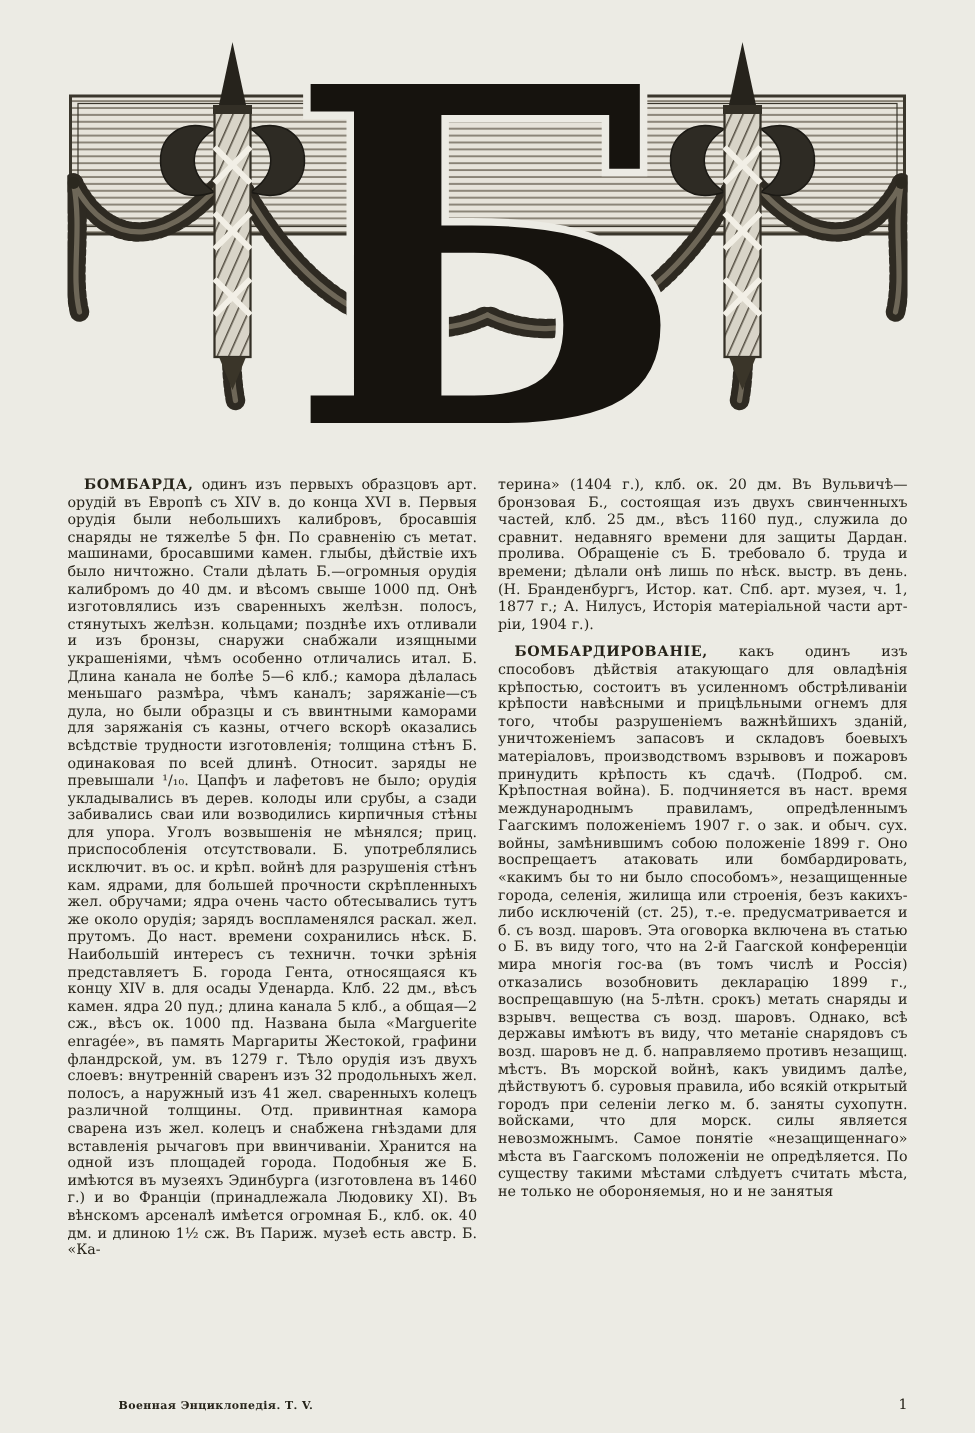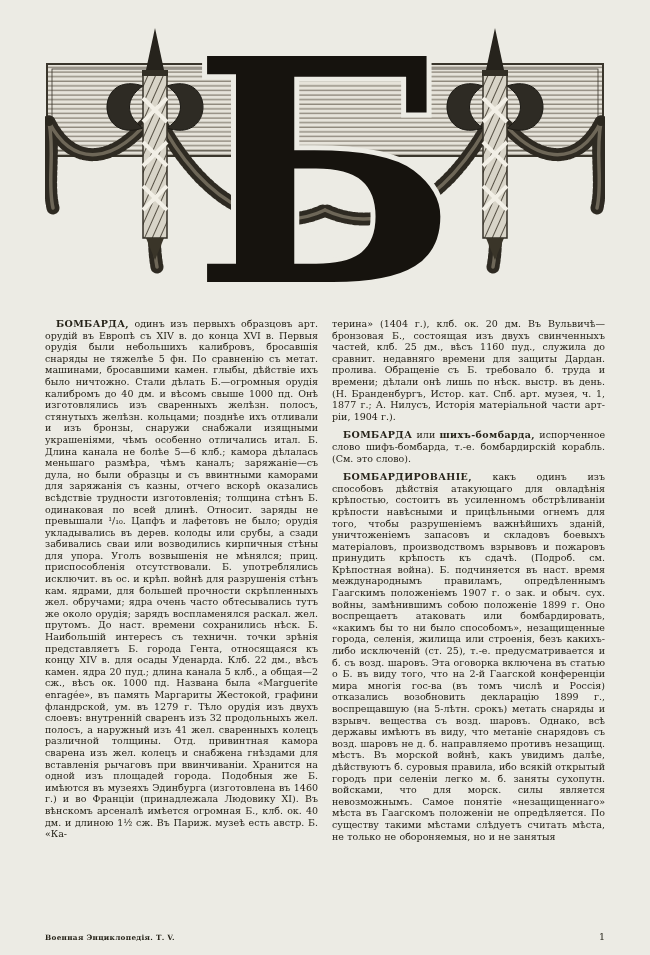--- a/index.html
+++ b/index.html
@@ -35,21 +35,21 @@
   }
   .para.noindent { text-indent:0; }
   .para.gap { margin-top:7px; }
   .hw { font-weight:bold; letter-spacing:0.4px; }
   .it { }
   .footer {
     position:absolute;
     left:45px; right:45px; bottom:13px;
     display:flex; justify-content:space-between; align-items:baseline;
   }
-  .imprint { font-size:7.3px; font-weight:bold; letter-spacing:0.3px; }
+  .imprint { font-size:7.3px; font-weight:bold; letter-spacing:0.3px;margin-left:34px; }
   .pageno { font-size:9.5px; }
 </style>
 </head>
 <body>
 
 <div class="page">
 
   <div class="headpiece">
     <svg width="560" height="278" viewBox="0 0 560 278">
       <defs>
@@ -118,21 +118,20 @@
 
   <div class="columns">
 
     <div class="col">
       <p class="para"><span class="hw">БОМБАРДА,</span><span> одинъ изъ первыхъ образцовъ арт. орудій въ Европѣ съ XIV в. до конца XVI в. Первыя орудія были небольшихъ калибровъ, бросавшія снаряды не тяжелѣе 5 фн. По сравненію съ метат. машинами, бросавшими камен. глыбы, дѣйствіе ихъ было ничтожно. Стали дѣлать Б.—огромныя орудія калибромъ до 40 дм. и вѣсомъ свыше 1000 пд. Онѣ изготовлялись изъ сваренныхъ желѣзн. полосъ, стянутыхъ желѣзн. кольцами; позднѣе ихъ отливали и изъ бронзы, снаружи снабжали изящными украшеніями, чѣмъ особенно отличались итал. Б. Длина канала не болѣе 5—6 клб.; камора дѣлалась меньшаго размѣра, чѣмъ каналъ; заряжаніе—съ дула, но были образцы и съ ввинтными каморами для заряжанія съ казны, отчего вскорѣ оказались всѣдствіе трудности изготовленія; толщина стѣнъ Б. одинаковая по всей длинѣ. Относит. заряды не превышали ¹/₁₀. Цапфъ и лафетовъ не было; орудія укладывались въ дерев. колоды или срубы, а сзади забивались сваи или возводились кирпичныя стѣны для упора. Уголъ возвышенія не мѣнялся; приц. приспособленія отсутствовали. Б. употреблялись исключит. въ ос. и крѣп. войнѣ для разрушенія стѣнъ кам. ядрами, для большей прочности скрѣпленныхъ жел. обручами; ядра очень часто обтесывались тутъ же около орудія; зарядъ воспламенялся раскал. жел. прутомъ. До наст. времени сохранились нѣск. Б. Наибольшій интересъ съ техничн. точки зрѣнія представляетъ Б. города Гента, относящаяся къ концу XIV в. для осады Уденарда. Клб. 22 дм., вѣсъ камен. ядра 20 пуд.; длина канала 5 клб., а общая—2 сж., вѣсъ ок. 1000 пд. Названа была </span><span class="it">«Marguerite enragée»</span><span>, въ память Маргариты Жестокой, графини фландрской, ум. въ 1279 г. Тѣло орудія изъ двухъ слоевъ: внутренній сваренъ изъ 32 продольныхъ жел. полосъ, а наружный изъ 41 жел. сваренныхъ колецъ различной толщины. Отд. привинтная камора сварена изъ жел. колецъ и снабжена гнѣздами для вставленія рычаговъ при ввинчиваніи. Хранится на одной изъ площадей города. Подобныя же Б. имѣются въ музеяхъ Эдинбурга (изготовлена въ 1460 г.) и во Франціи (принадлежала Людовику XI). Въ вѣнскомъ арсеналѣ имѣется огромная Б., клб. ок. 40 дм. и длиною 1½ сж. Въ Париж. музеѣ есть австр. Б. «Ка-</span></p>
     </div>
 
     <div class="col">
       <p class="para noindent"><span>терина» (1404 г.), клб. ок. 20 дм. Въ Вульвичѣ—бронзовая Б., состоящая изъ двухъ свинченныхъ частей, клб. 25 дм., вѣсъ 1160 пуд., служила до сравнит. недавняго времени для защиты Дардан. пролива. Обращеніе съ Б. требовало б. труда и времени; дѣлали онѣ лишь по нѣск. выстр. въ день. (</span><span class="it">Н. Бранденбургъ</span><span>, Истор. кат. Спб. арт. музея, ч. 1, 1877 г.; </span><span class="it">А. Нилусъ</span><span>, Исторія матеріальной части арт-ріи, 1904 г.).</span></p>
 
-      <p class="para gap"><span class="hw">БОМБАРДА</span><span> или </span><span class="hw">шихъ-бомбарда,</span><span> испорченное слово шифъ-бомбарда, т.-е. бомбардирскій корабль. (См. это слово).</span></p>
 
       <p class="para gap"><span class="hw">БОМБАРДИРОВАНІЕ,</span><span> какъ одинъ изъ способовъ дѣйствія атакующаго для овладѣнія крѣпостью, состоитъ въ усиленномъ обстрѣливаніи крѣпости навѣсными и прицѣльными огнемъ для того, чтобы разрушеніемъ важнѣйшихъ зданій, уничтоженіемъ запасовъ и складовъ боевыхъ матеріаловъ, производствомъ взрывовъ и пожаровъ принудить крѣпость къ сдачѣ. (Подроб. см. </span><span class="it">Крѣпостная война</span><span>). Б. подчиняется въ наст. время международнымъ правиламъ, опредѣленнымъ Гаагскимъ положеніемъ 1907 г. о зак. и обыч. сух. войны, замѣнившимъ собою положеніе 1899 г. Оно воспрещаетъ атаковать или бомбардировать, «какимъ бы то ни было способомъ», незащищенные города, селенія, жилища или строенія, безъ какихъ-либо исключеній (ст. 25), т.-е. предусматривается и б. съ возд. шаровъ. Эта оговорка включена въ статью о Б. въ виду того, что на 2-й Гаагской конференціи мира многія гос-ва (въ томъ числѣ и Россія) отказались возобновить декларацію 1899 г., воспрещавшую (на 5-лѣтн. срокъ) метать снаряды и взрывч. вещества съ возд. шаровъ. Однако, всѣ державы имѣютъ въ виду, что метаніе снарядовъ съ возд. шаровъ не д. б. направляемо противъ незащищ. мѣстъ. Въ морской войнѣ, какъ увидимъ далѣе, дѣйствуютъ б. суровыя правила, ибо всякій открытый городъ при селеніи легко м. б. заняты сухопутн. войсками, что для морск. силы является невозможнымъ. Самое понятіе «незащищеннаго» мѣста въ Гаагскомъ положеніи не опредѣляется. По существу такими мѣстами слѣдуетъ считать мѣста, не только не обороняемыя, но и не занятыя</span></p>
     </div>
 
   </div>
 
   <div class="footer">
     <span class="imprint">Военная Энциклопедія. Т. V.</span>
     <span class="pageno">1</span>
   </div>

